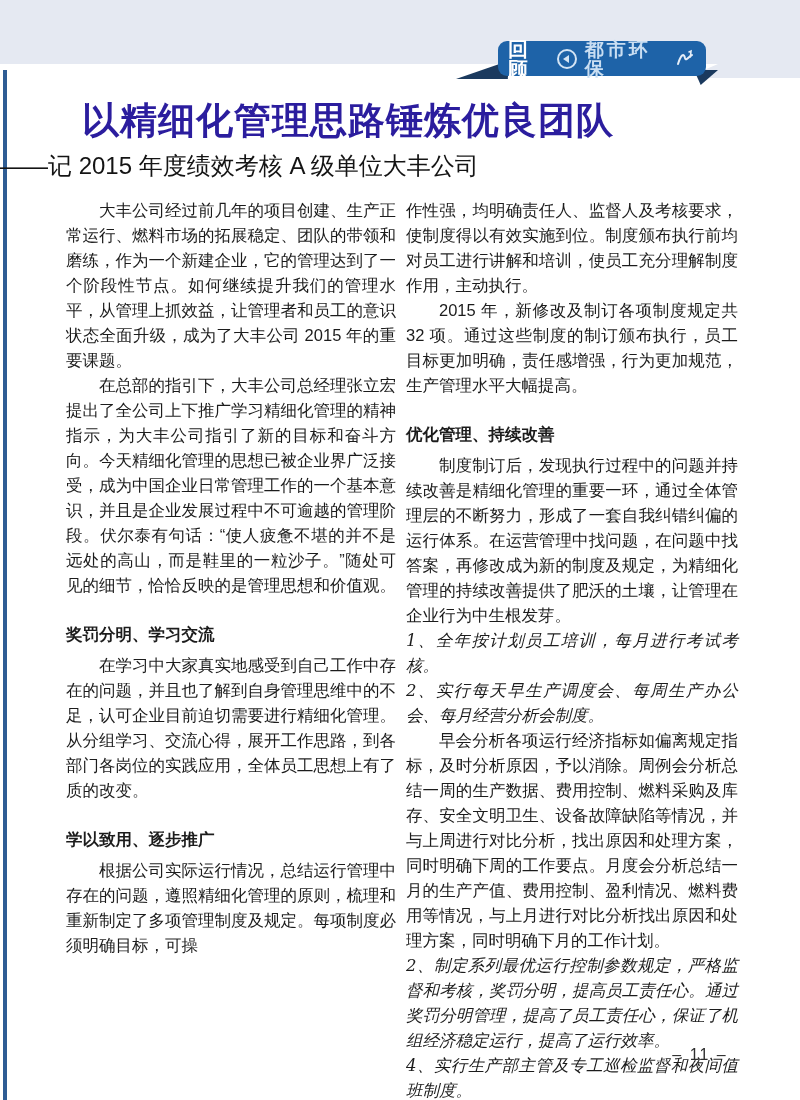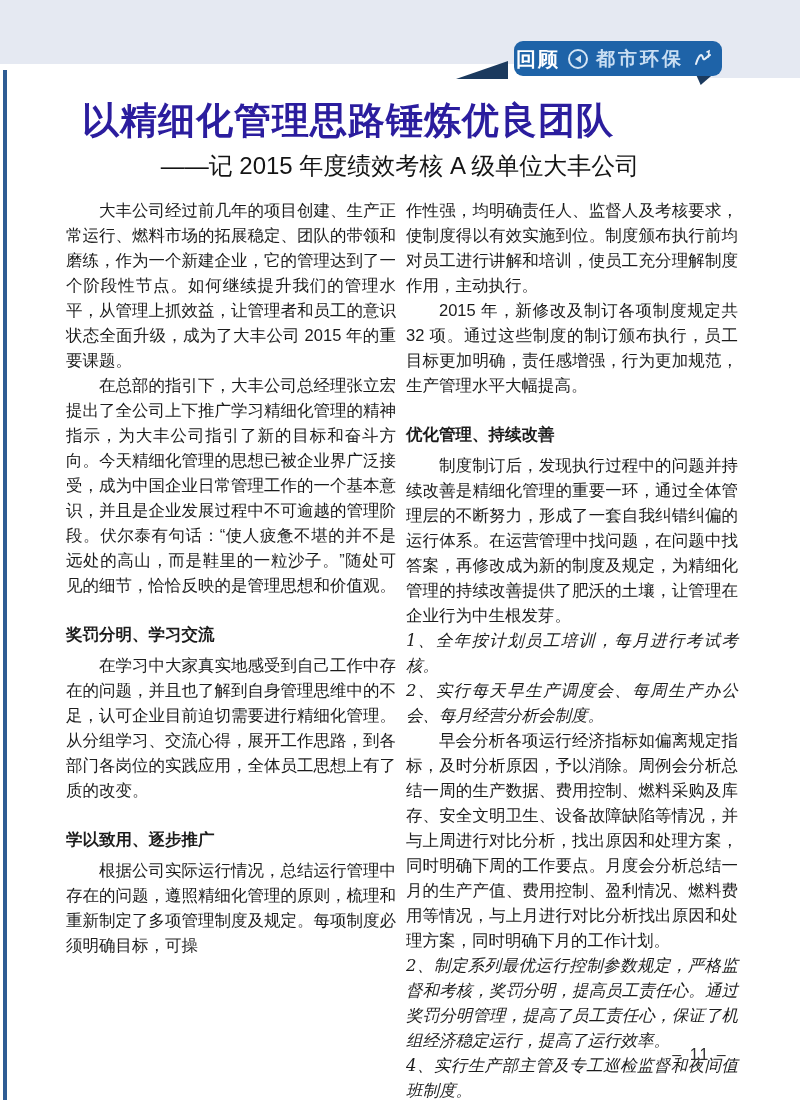--- a/index.html
+++ b/index.html
@@ -11,35 +11,35 @@
   
   .strip{position:absolute;left:0;top:0;width:800px;height:64px;background:#e5e9f2;}
   .strip-ext{position:absolute;left:704px;top:64px;width:96px;height:14px;background:#e5e9f2;
     clip-path:polygon(14px 0,100% 0,100% 100%,0 100%,0 6px);}
   
   .fold-left{position:absolute;left:456px;top:61px;width:52px;height:18px;background:#1b3a5e;
     clip-path:polygon(0 100%,100% 0,100% 100%);}
   .fold-right{position:absolute;left:694px;top:70px;width:24px;height:15px;background:#1b3a5e;
     clip-path:polygon(0 0,100% 0,28% 100%);}
   
-  .badge{position:absolute;left:514px;top:41px;width:208px;height:35px;background:#1e63a8;
-    border-radius:9px;display:flex;align-items:center;padding:0 2px;box-sizing:border-box;gap:8px;}
+  .badge{position:absolute;left:498px;top:41px;width:208px;height:35px;background:#1e63a8;
+    border-radius:9px;display:flex;align-items:center;padding:0 10px;box-sizing:border-box;gap:8px;}
   .badge .review{color:#ffffff;font-weight:bold;font-size:20px;letter-spacing:2px;line-height:1;}
   .badge .circ{width:16px;height:16px;border:2px solid #d4e4f4;border-radius:50%;
     display:flex;align-items:center;justify-content:center;flex:0 0 auto;}
   .badge .tri{width:0;height:0;border-top:4px solid transparent;border-bottom:4px solid transparent;
     border-right:6px solid #d4e4f4;margin-right:1px;}
   .badge .mag{color:#c9def2;font-weight:bold;font-size:19px;letter-spacing:3px;line-height:1;}
   .badge svg{flex:0 0 auto;}
   
   .left-bar{position:absolute;left:3px;top:70px;width:4px;height:1030px;background:#2e5c94;}
   
   .title{position:absolute;left:0;top:96px;width:696px;text-align:center;
     font-size:37px;font-weight:900;color:#2b1d9e;letter-spacing:1px;}
-  .subtitle{position:absolute;left:0;top:150px;width:800px;text-align:center;
+  .subtitle{position:absolute;left:0;top:150px;width:800px;
     font-size:24px;font-weight:500;color:#141414;}
   
   .col{position:absolute;top:198px;font-size:16.5px;line-height:25px;}
   .col-left{left:66px;width:330px;}
   .col-right{left:406px;width:332px;}
   .p{margin:0;text-indent:2em;text-align:justify;text-justify:inter-ideograph;}
   .p.noindent{text-indent:0;}
   .h{margin:24px 0 6px;font-weight:bold;font-size:16.5px;text-indent:0;}
   .item{margin:0;text-indent:0;text-align:justify;text-justify:inter-ideograph;
     font-family:"DejaVu Serif","Liberation Serif",serif;font-style:italic;}

